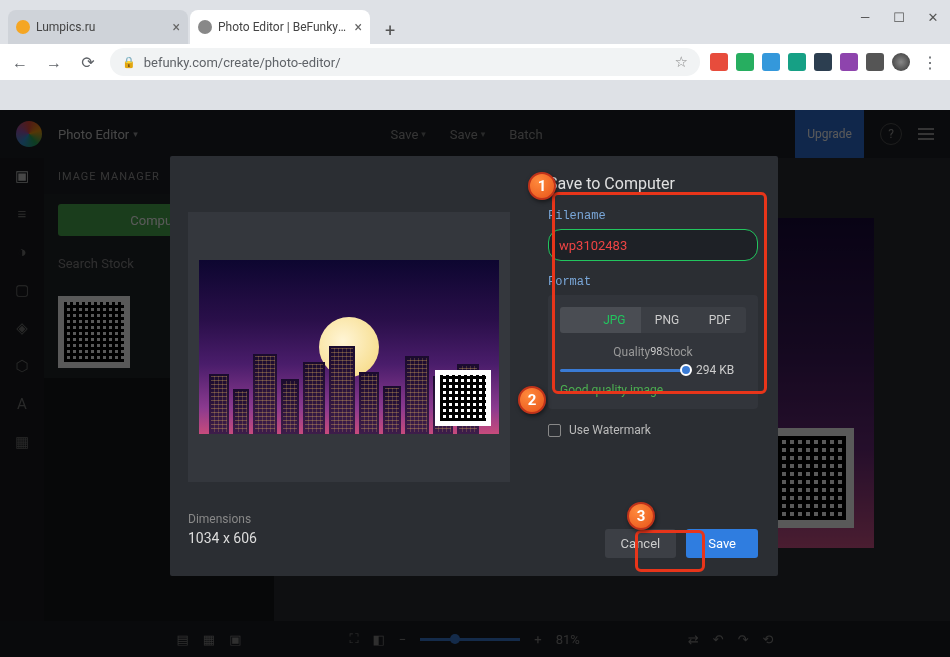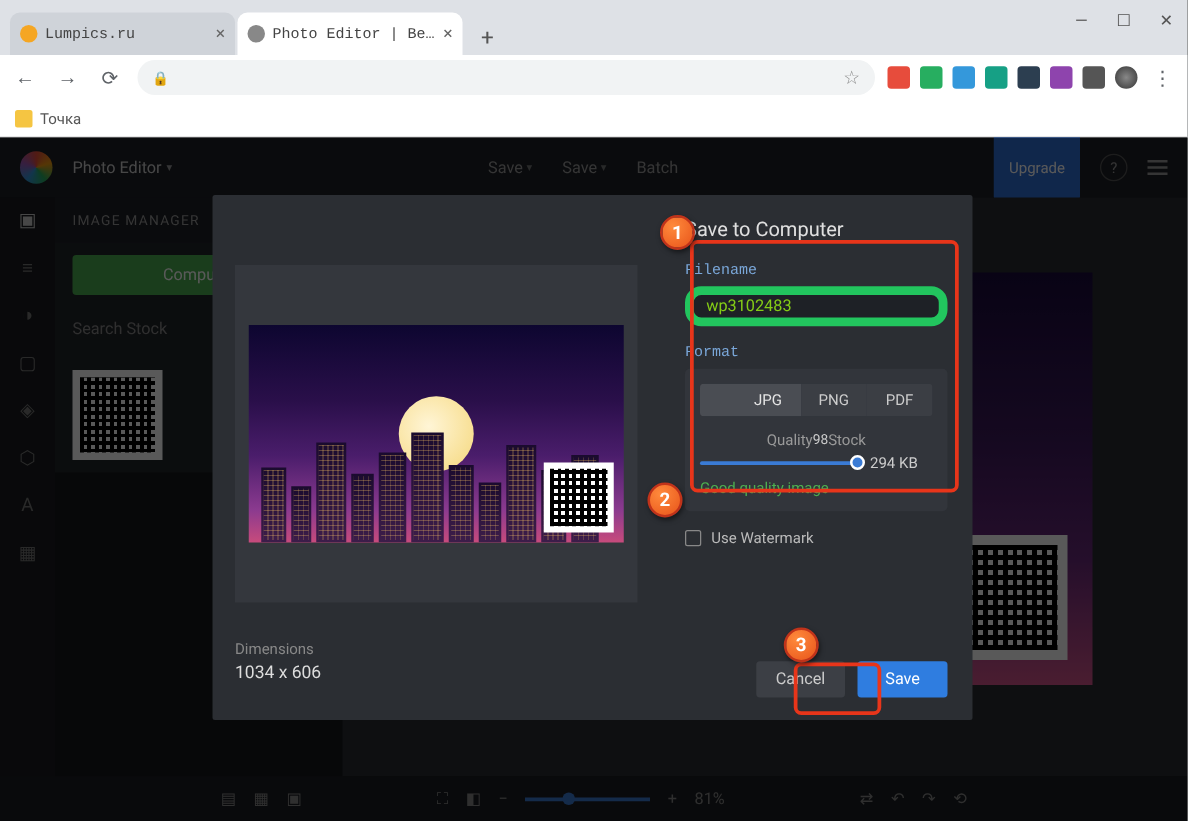--- a/index.html
+++ b/index.html
@@ -8,21 +8,21 @@
 
 .browser-chrome { height: 110px; background: #dee1e6; position: relative; }
 .window-controls { position: absolute; top: 10px; right: 10px; display: flex; gap: 20px; }
 .wc { width: 14px; height: 14px; display:flex; align-items:center; justify-content:center; font-size: 13px; color:#555;}
 .tabs-row { display: flex; align-items: end; height: 44px; padding-left: 8px; padding-top: 8px; }
 .tab { height: 34px; min-width:180px; max-width:180px; border-radius: 8px 8px 0 0; display:flex; align-items:center; padding: 0 8px; font-size: 12px; color:#444; gap:6px; position: relative;}
 .tab.inactive { background: #cfd3d9; margin-right:2px;}
 .tab.active { background: #fff; }
 .tab .favicon { width:14px; height:14px; border-radius:50%; background:#f5a623; flex-shrink:0;}
 .tab.active .favicon { background:#888;}
-.tab .label { white-space:nowrap; overflow:hidden; text-overflow:ellipsis; flex:1;font-family:Liberation Mono, monospace;}
+.tab .label { white-space:nowrap; overflow:hidden; text-overflow:ellipsis; flex:1;}
 .tab .close { color:#666; font-size:14px; }
 .newtab { width:28px; height:28px; display:flex; align-items:center; justify-content:center; color:#555; font-size:18px; margin-left:6px;}
 .addr-row { height: 36px; background:#fff; display:flex; align-items:center; padding: 0 8px; gap: 10px; }
 .nav-btn { width:24px; height:24px; display:flex; align-items:center; justify-content:center; color:#5f6368; font-size:16px;}
 .addr-bar { flex:1; height:28px; border-radius:14px; background:#f1f3f4; display:flex; align-items:center; padding:0 12px; gap:8px; font-size:13px; color:#5f6368;}
 .addr-bar .lock { font-size:11px; }
 .ext-icons { display:flex; gap:8px; align-items:center;}
 .ext { width:18px; height:18px; border-radius:3px; }
 .bookmarks-row { height:30px; background:#fff; border-bottom:1px solid #ddd; display:flex; align-items:center; padding:0 12px; gap:6px; font-size:12px; color:#555;}
 .bm-icon { width:14px; height:14px; background:#f5c542; border-radius:2px;}
@@ -79,25 +79,25 @@
 .b10{left:234px;width:20px;height:58px;} .b11{left:258px;width:22px;height:70px;}
 .bld::after { content:''; position:absolute; inset:2px; background-image: repeating-linear-gradient(0deg, transparent 0 3px, rgba(255,200,100,0.3) 3px 4px), repeating-linear-gradient(90deg, transparent 0 3px, rgba(255,200,100,0.2) 3px 4px);}
 .preview-qr { position:absolute; right:8px; bottom:8px; width:56px; height:56px; background:#fff; }
 .preview-qr::after { content:''; position:absolute; inset:5px; background:repeating-linear-gradient(0deg, #000 0 3px, #fff 3px 6px), repeating-linear-gradient(90deg, #000 0 3px, #fff 3px 6px); background-blend-mode:multiply;}
 .dims-label { font-size:12px; color:#888; margin-top:30px;}
 .dims-value { font-size:14px; color:#ddd; margin-top:4px;}
 
 .modal-right { width:250px; padding:18px 20px; display:flex; flex-direction:column;}
 .modal-title { font-size:16px; color:#e0e0e0; margin-bottom:16px;}
 .field-label { font-size:12px; color:#7aa7d9; margin-bottom:6px;font-family:Liberation Mono, monospace;}
-.filename-input { height:32px; background:#1e2126; border:7px solid #22c55e; border-radius:13px; color:#84cc16; font-size:13px; padding:0 10px; margin-bottom:14px; outline:none;}
+.filename-input { height:32px; background:#1e2126; border:1px solid #22c55e; border-radius:13px; color:#ef4444; font-size:13px; padding:0 10px; margin-bottom:14px; outline:none;}
 .format-box { background:#32353b; border-radius:4px; padding:12px; }
 .format-tabs { display:flex; border-radius:3px; overflow:hidden; margin-bottom:12px;}
 .fmt-tab { flex:1; height:26px; display:flex; align-items:center; justify-content:center; font-size:12px; color:#ccc; background:#3b3e44; cursor:pointer;}
-.fmt-tab.active { background:#4a4d53; color:#e5e5e5;padding-left:28px;}
+.fmt-tab.active { background:#4a4d53; color:#22c55e;padding-left:28px;}
 .quality-row { display:flex; justify-content:center; font-size:12px; color:#999; margin-bottom:4px;}
 .quality-row .qv { color:#ccc; font-size:11px;}
 .slider-row { display:flex; align-items:center; gap:10px; margin-bottom:6px;}
 .slider { flex:1; height:3px; background:#3a7bd5; border-radius:2px; position:relative;}
 .slider-thumb { position:absolute; right:0; top:50%; transform:translate(50%,-50%); width:12px; height:12px; border-radius:50%; background:#3a7bd5; border:2px solid #fff;}
 .size-val { font-size:12px; color:#ccc; min-width:50px;}
 .quality-note { font-size:12px; color:#4caf50; margin-top:6px;}
 .watermark-row { display:flex; align-items:center; gap:8px; margin-top:14px; font-size:12px; color:#bbb;}
 .checkbox { width:13px; height:13px; border:1px solid #888; border-radius:2px;}
 .modal-buttons { margin-top:auto; display:flex; gap:10px; justify-content:flex-end;}
@@ -132,37 +132,34 @@
       <span class="close">×</span>
     </div>
     <div class="newtab">+</div>
   </div>
   <div class="addr-row">
     <div class="nav-btn">←</div>
     <div class="nav-btn">→</div>
     <div class="nav-btn">⟳</div>
     <div class="addr-bar">
       <span class="lock">🔒</span>
+      <span>befunky.com/create/photo-editor/</span>
       <span class="star-icon">☆</span>
     </div>
     <div class="ext-icons">
       <div class="ext" style="background:#e74c3c"></div>
       <div class="ext" style="background:#27ae60"></div>
       <div class="ext" style="background:#3498db"></div>
       <div class="ext" style="background:#16a085"></div>
       <div class="ext" style="background:#2c3e50"></div>
       <div class="ext" style="background:#8e44ad"></div>
       <div class="ext" style="background:#555"></div>
       <div class="ext" style="background:radial-gradient(#888,#333); border-radius:50%"></div>
       <div class="nav-btn">⋮</div>
     </div>
-  </div>
-  <div class="bookmarks-row">
-    <span class="bm-icon"></span>
-    <span>Точка</span>
   </div>
 </div>
 
 <div class="app">
   <div class="app-header">
     <div class="app-logo"></div>
     <div class="app-title">
       <span>Photo Editor</span>
       <span class="chev">▾</span>
     </div>

